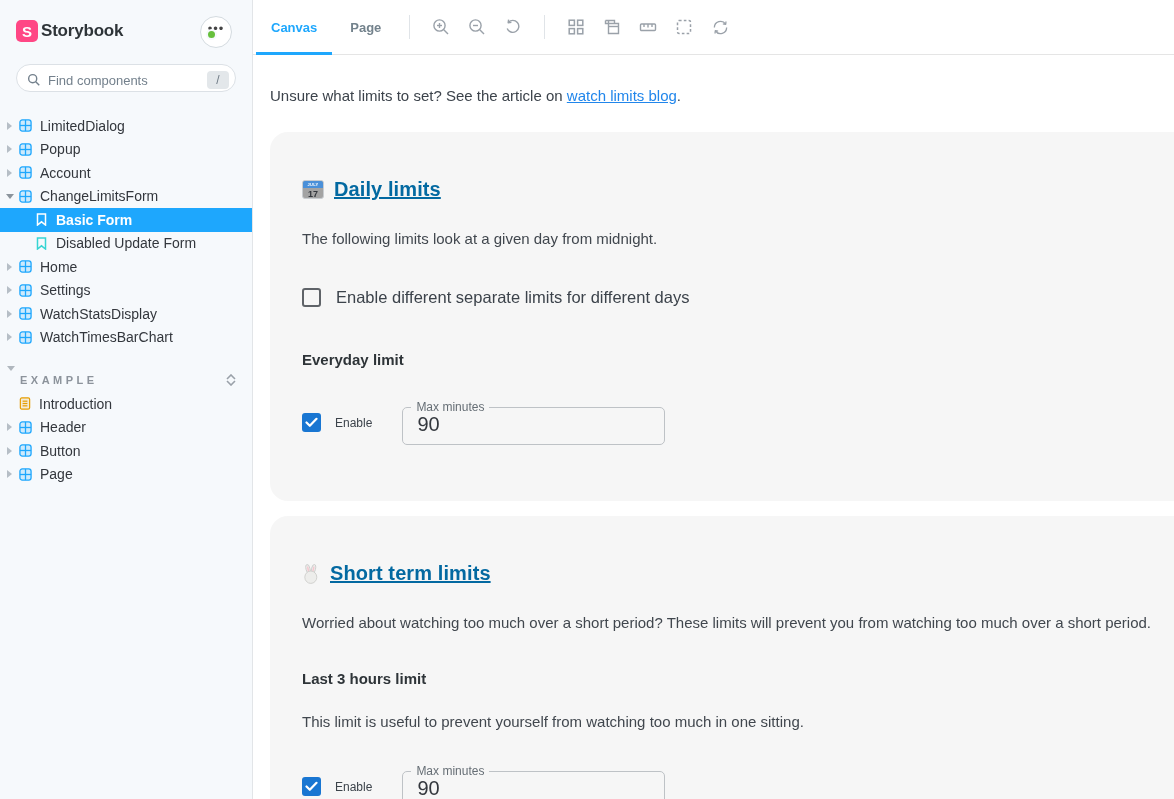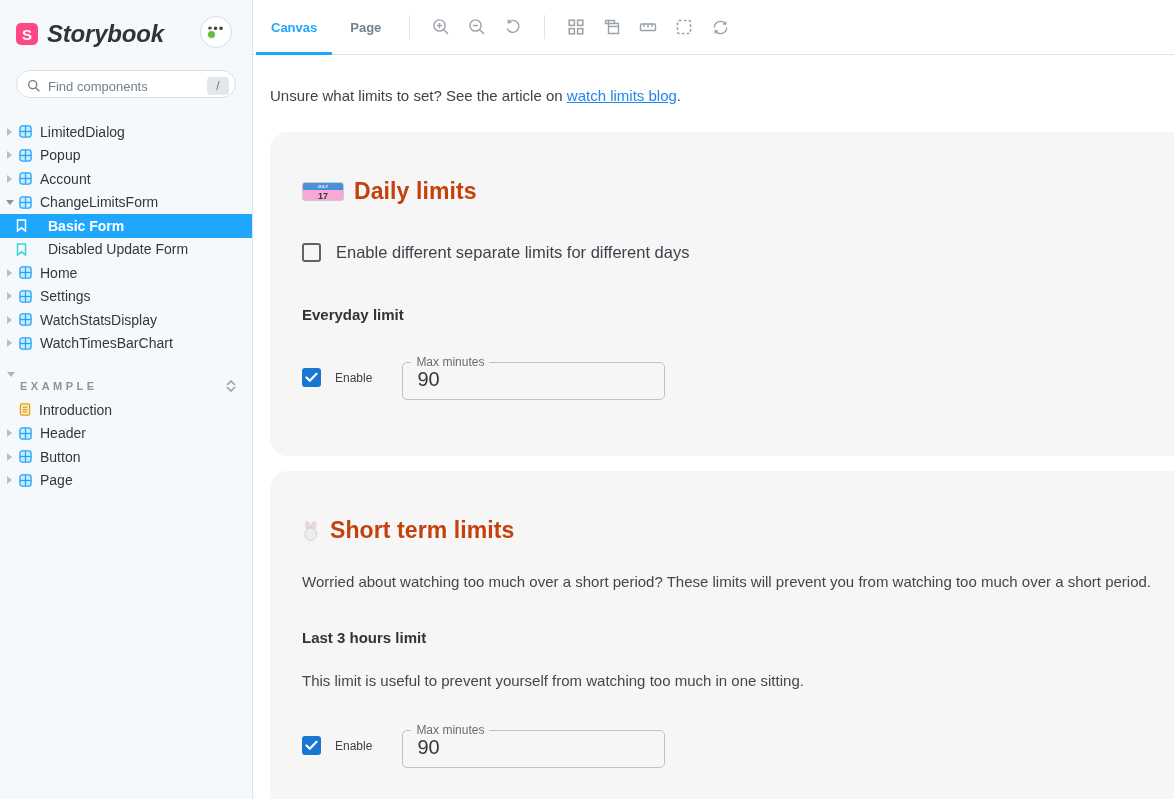--- a/index.html
+++ b/index.html
@@ -3,37 +3,37 @@
 <meta charset="utf-8">
 <style>
   * { margin:0; padding:0; box-sizing:border-box; }
   html,body { width:1174px; height:799px; overflow:hidden; }
   body { font-family:"Liberation Sans", sans-serif; background:#fff; display:flex; }
 
   
   .sidebar { width:253px; min-width:253px; height:100%; background:#F6F9FC; border-right:1px solid rgba(0,0,0,0.08); position:relative; }
   .brand-row { display:flex; align-items:center; padding:20px 16px 0 16px; position:relative; }
   .sb-logo { width:22px; height:22px; border-radius:5px; background:#FF4785; color:#fff; font-weight:bold; font-size:15px; display:flex; align-items:center; justify-content:center; }
-  .brand-title { font-size:24px; font-weight:bold; color:#2E3438; margin-left:9px; letter-spacing:-0.2px;font-style:italic; }
+  .brand-title { font-size:17px; font-weight:bold; color:#2E3438; margin-left:3px; letter-spacing:-0.2px; }
   .menu-btn { position:absolute; right:20px; top:16px; width:32px; height:32px; border-radius:50%; background:#fff; border:1px solid #D4DBE0; color:#666; display:flex; align-items:center; justify-content:center; cursor:pointer; }
   .menu-dots { font-size:13px; letter-spacing:1px; line-height:8px; margin-top:-6px; color:#444; }
   .menu-dot-badge { position:absolute; right:14px; top:12px; width:11px; height:11px; border-radius:50%; background:#66BF3C; border:2px solid #F6F9FC; }
   .search-pill { margin:22px 16px 0 16px; height:28px; background:#fff; border:1px solid #DCE1E6; border-radius:14px; display:flex; align-items:center; padding:4px 6px 0 10px; }
   .search-pill input { border:none; outline:none; flex:1; font-size:13px; color:#33373d; background:transparent; min-width:0; font-family:"Liberation Sans",sans-serif; }
   .search-pill input::placeholder { color:#73808C; }
   .search-glyph { width:14px; height:14px; margin-right:7px; flex:none; }
   .slash-key { width:22px; height:18px; background:#E3E7EA; border-radius:4px; color:#6F7B85; font-size:12px; display:flex; align-items:center; justify-content:center; flex:none; }
 
   .tree { margin-top:22px; }
   .tree-row { height:23.5px; display:flex; align-items:center; padding-left:5px; font-size:14px; color:#33373D; cursor:pointer; white-space:nowrap; }
   .tree-row .chev { width:9px; margin-right:5px; display:flex; justify-content:center; flex:none; }
   .chev-right { width:0; height:0; border-top:4px solid transparent; border-bottom:4px solid transparent; border-left:5px solid #B6BEC6; }
   .chev-down { width:0; height:0; border-left:4px solid transparent; border-right:4px solid transparent; border-top:5px solid #8B949C; }
   .tree-row .cmp-ic { margin-right:8px; flex:none; display:flex; }
-  .tree-row.story-row { padding-left:16px;gap:12px; }
+  .tree-row.story-row { padding-left:36px; }
   .tree-row.story-row .story-ic { margin-right:9px; flex:none; display:flex; }
   .tree-row.selected { background:#1EA7FD; color:#fff; font-weight:bold; }
   .section-hdr { margin-top:19px; height:24px; display:flex; align-items:center; padding:0 16px 0 7px; color:#8C939B; }
   .section-hdr .chev { margin-right:5px; }
   .section-label { font-size:11px; font-weight:bold; letter-spacing:3.5px; flex:1; }
   .collapse-ctl { display:flex; flex-direction:column; align-items:center; gap:0px; cursor:pointer; }
 
   
   .main { flex:1; height:100%; display:flex; flex-direction:column; overflow:hidden; background:#fff; }
   .toolbar { height:55px; min-height:55px; border-bottom:1px solid rgba(0,0,0,0.1); display:flex; align-items:center; }
@@ -43,38 +43,38 @@
   .tb-sep { width:1px; height:24px; background:#E0E4E8; margin:0 13px; }
   .tb-btn { width:28px; height:28px; margin:0 4px; display:flex; align-items:center; justify-content:center; cursor:pointer; color:#9AA1A9; }
   .tb-btn svg { display:block; }
 
   .content { flex:1; overflow:hidden; padding-left:17px; }
   .intro { margin-top:32px; font-size:15px; color:#3C434B; }
   .intro a { color:#2186EB; text-decoration:underline; cursor:pointer; }
 
   .limit-card { margin-top:28px; margin-right:-40px; background:#F6F6F6; border-radius:18px; padding:46px 32px 56px 32px; }
   .card-head { display:flex; align-items:center; gap:10px; }
-  .card-title { font-size:23px; font-weight:bold; color:#c2410c; letter-spacing:0.1px; }
+  .card-title { font-size:20px; font-weight:bold; color:#0369a1; letter-spacing:0.1px;text-decoration:underline; }
   .card-desc { margin-top:26px; font-size:15px; color:#41474E; line-height:23px; max-width:870px; }
   .opt-row { margin-top:38px; display:flex; align-items:center; gap:15px; }
   .opt-label { font-size:16.5px; color:#3C434B; }
   .sub-label { margin-top:44px; font-size:15px; font-weight:bold; color:#2E3438; }
   .sub-desc { margin-top:26px; font-size:15px; color:#41474E; }
   .enable-row { margin-top:32px; display:flex; align-items:center; }
   .enable-label { font-size:12px; color:#3C434B; margin-left:14px; }
 
   .cbx { width:19px; height:19px; border:2px solid #5F6368; border-radius:3px; background:transparent; cursor:pointer; flex:none; }
   .cbx.checked { border:none; background:#1976D2; display:flex; align-items:center; justify-content:center; }
 
   .mui-field { margin-left:30px; width:263px; height:45px; border:1px solid #BEC2C6; border-radius:5px; position:relative; background:transparent; }
   .mui-field legend { margin-left:8px; padding:0 5px; font-size:12px; color:#666E75; }
   .mui-field input { border:none; outline:none; background:transparent; font-size:20px; color:#33373D; width:90%; padding:2px 0 0 14px; margin-top:-3px; font-family:"Liberation Sans",sans-serif; }
 
   
-  .cal { width:42px; height:19px; border-radius:3px; background:#f9a8d4; border:1px solid #C9CDD1; overflow:hidden; flex:none; }
+  .cal { width:22px; height:19px; border-radius:3px; background:#a3a3a3; border:1px solid #C9CDD1; overflow:hidden; flex:none; }
   .cal-top { height:7px; background:#4A90D9; color:#fff; font-size:4px; font-weight:bold; display:flex; align-items:center; justify-content:center; letter-spacing:0.3px; }
   .cal-day { height:12px; font-size:9px; font-weight:bold; color:#33373D; display:flex; align-items:center; justify-content:center; }
 </style>
 </head>
 <body>
 
 <div class="sidebar">
   <div class="brand-row">
     <div class="sb-logo">S</div>
     <div class="brand-title">Storybook</div>
@@ -353,20 +353,21 @@
     <div class="intro"><span>Unsure what limits to set? See the article on </span><a>watch limits blog</a><span>.</span></div>
 
     <div class="limit-card">
       <div class="card-head">
         <span class="cal">
           <span class="cal-top">JULY</span>
           <span class="cal-day">17</span>
         </span>
         <span class="card-title">Daily limits</span>
       </div>
+      <div class="card-desc">The following limits look at a given day from midnight.</div>
       <div class="opt-row">
         <span class="cbx"></span>
         <span class="opt-label">Enable different separate limits for different days</span>
       </div>
       <div class="sub-label">Everyday limit</div>
       <div class="enable-row">
         <span class="cbx checked">
           <svg width="13" height="11" viewBox="0 0 13 11" fill="none" stroke="#fff" stroke-width="2.2" stroke-linecap="round" stroke-linejoin="round">
               <path d="M1.5 5.5 L4.8 8.8 L11.5 1.8"></path>
             </svg>

